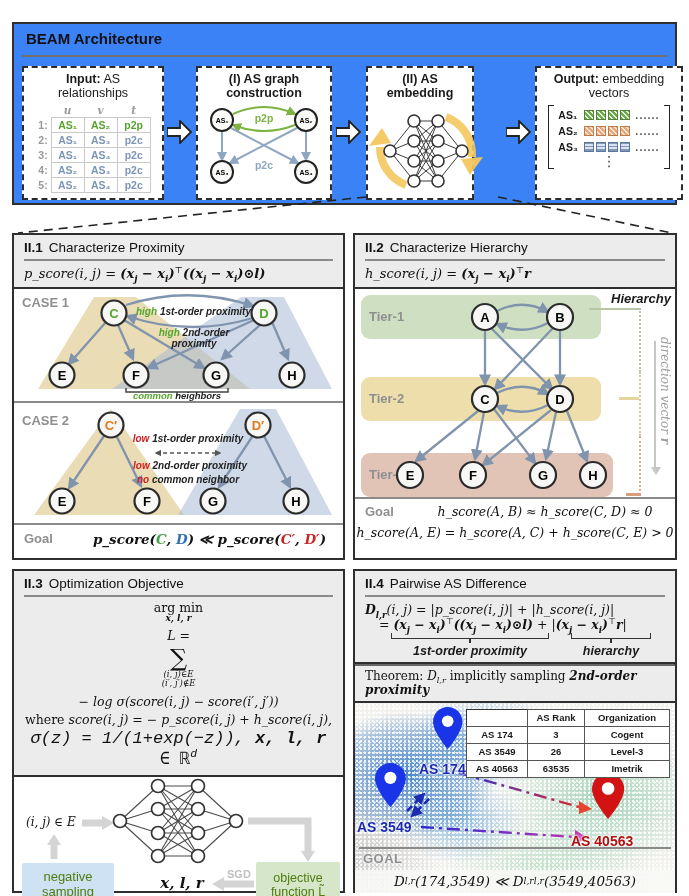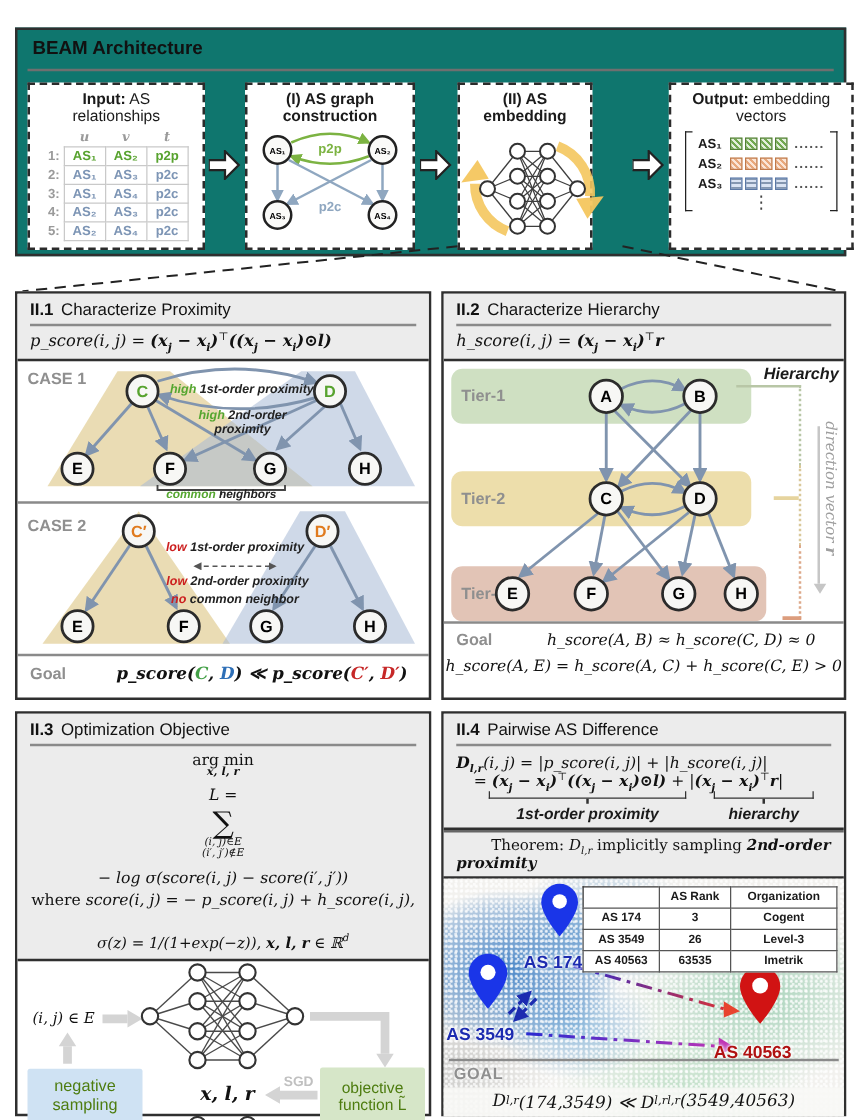--- a/index.html
+++ b/index.html
@@ -1,19 +1,19 @@
 <!DOCTYPE html>
 <html><head>
 <meta charset="utf-8">
 <style>
   html,body{margin:0;padding:0;background:#fff;}
   #fig{position:relative;width:689px;height:896px;background:#fff;font-family:"Liberation Sans",sans-serif;color:#1a1a1a;overflow:hidden;}
   .abs{position:absolute;}
   
-  #banner{left:12px;top:22px;width:665px;height:183px;background:#0f766e;border:2.5px solid #2f2f2f;box-sizing:border-box;padding-left:31px;}
+  #banner{left:12px;top:22px;width:665px;height:183px;background:#3b82f6;border:2.5px solid #2f2f2f;box-sizing:border-box;padding-left:31px;}
   #banner-title{left:12px;top:6px;font-size:15px;font-weight:600;color:#111;}
   #banner-rule{left:8px;right:8px;top:31px;height:2px;background:#6f6f6f;}
   .dashbox{position:absolute;top:42px;height:134px;background:#fff;border:2px dashed #2b2b2b;box-sizing:border-box;}
   .dashbox .bt{text-align:center;font-size:12.5px;margin-top:4px;line-height:1.15;}
   .b{font-weight:700;}
   
   #in-table{margin:2px auto 0;border-collapse:collapse;}
   #in-table td{font-size:10.5px;font-weight:700;text-align:center;padding:0 3px;height:14px;}
   #in-table td.cell{border:1px solid #c9c9c9;background:#fff;min-width:26px;}
   #in-table .hdr{font-style:italic;color:#9a9a9a;font-weight:700;font-family:"DejaVu Serif",serif;}
@@ -461,21 +461,21 @@
         </span>
         <span>L =</span>
         <span class="stack">
           <span class="sumchar">∑</span>
           <span class="sumsub">(i, j)∈E</span>
           <span class="sumsub">(i′, j′)∉E</span>
         </span>
         <span>− log σ(score(i, j) − score(i′, j′))</span>
       </div>
       <div class="math" style="text-align:center;font-size:12.5px;margin-top:3px;"><span style="font-style: normal;">where  </span><span>score(i, j) = − p_score(i, j) + h_score(i, j),</span></div>
-      <div class="math" style="text-align:center;font-size:12px;margin-top:20px;"><span>σ(z) = 1/(1+exp(−z)), </span><span style="font-weight: 700;">x, l, r</span><span> ∈ ℝ</span><sup>d</sup></div>
+      <div class="math" style="text-align:center;font-size:17px;margin-top:2px;font-family:Liberation Mono, monospace;"><span>σ(z) = 1/(1+exp(−z)), </span><span style="font-weight: 700;">x, l, r</span><span> ∈ ℝ</span><sup>d</sup></div>
     </div>
     <div style="position:relative;height:210px;">
       <svg class="abs" style="left:0;top:0;" width="328" height="210">
         <g stroke="#d4d4d4" stroke-width="7" fill="none">
           <line x1="68" y1="46" x2="88" y2="46"></line>
           <line x1="40" y1="82" x2="40" y2="68"></line>
           <line x1="40" y1="132" x2="40" y2="146"></line>
           <line x1="66" y1="166" x2="88" y2="166"></line>
           <polyline points="234,44 294,44 294,74"></polyline>
           <polyline points="234,166 294,166 294,144"></polyline>
@@ -594,21 +594,21 @@
             <div class="utick"></div>
           <div class="ublab">1st-order proximity</div>
         </div>
         <div class="abs" style="left:206px;top:1px;width:80px;">
           <div class="ubrace"></div>
             <div class="utick"></div>
           <div class="ublab">hierarchy</div>
         </div>
       </div>
     </div>
-    <div id="theorem" class="math"><span style="font-style: normal; margin-left: 28px;">Theorem: </span><span>D</span><sub>l,r</sub><span style="font-style: normal;"> implicitly sampling </span><span style="font-weight: 700;">2nd-order proximity</span></div>
+    <div id="theorem" class="math"><span style="font-style: normal;">Theorem: </span><span>D</span><sub>l,r</sub><span style="font-style: normal;"> implicitly sampling </span><span style="font-weight: 700;">2nd-order proximity</span></div>
     <div style="position:relative;height:190px;border-top:2.5px solid #2f2f2f;">
       <div class="abs" id="map"></div>
       <svg class="abs" style="left:0;top:0;" width="319" height="190">
         <defs>
           <linearGradient id="gr1" x1="104" y1="70" x2="230" y2="106" gradientUnits="userSpaceOnUse">
             <stop offset="0" stop-color="#2a2ad0"></stop>
               <stop offset="1" stop-color="#e03131"></stop>
           </linearGradient>
           <linearGradient id="gr2" x1="66" y1="124" x2="226" y2="134" gradientUnits="userSpaceOnUse">
             <stop offset="0" stop-color="#2a2ad0"></stop>

